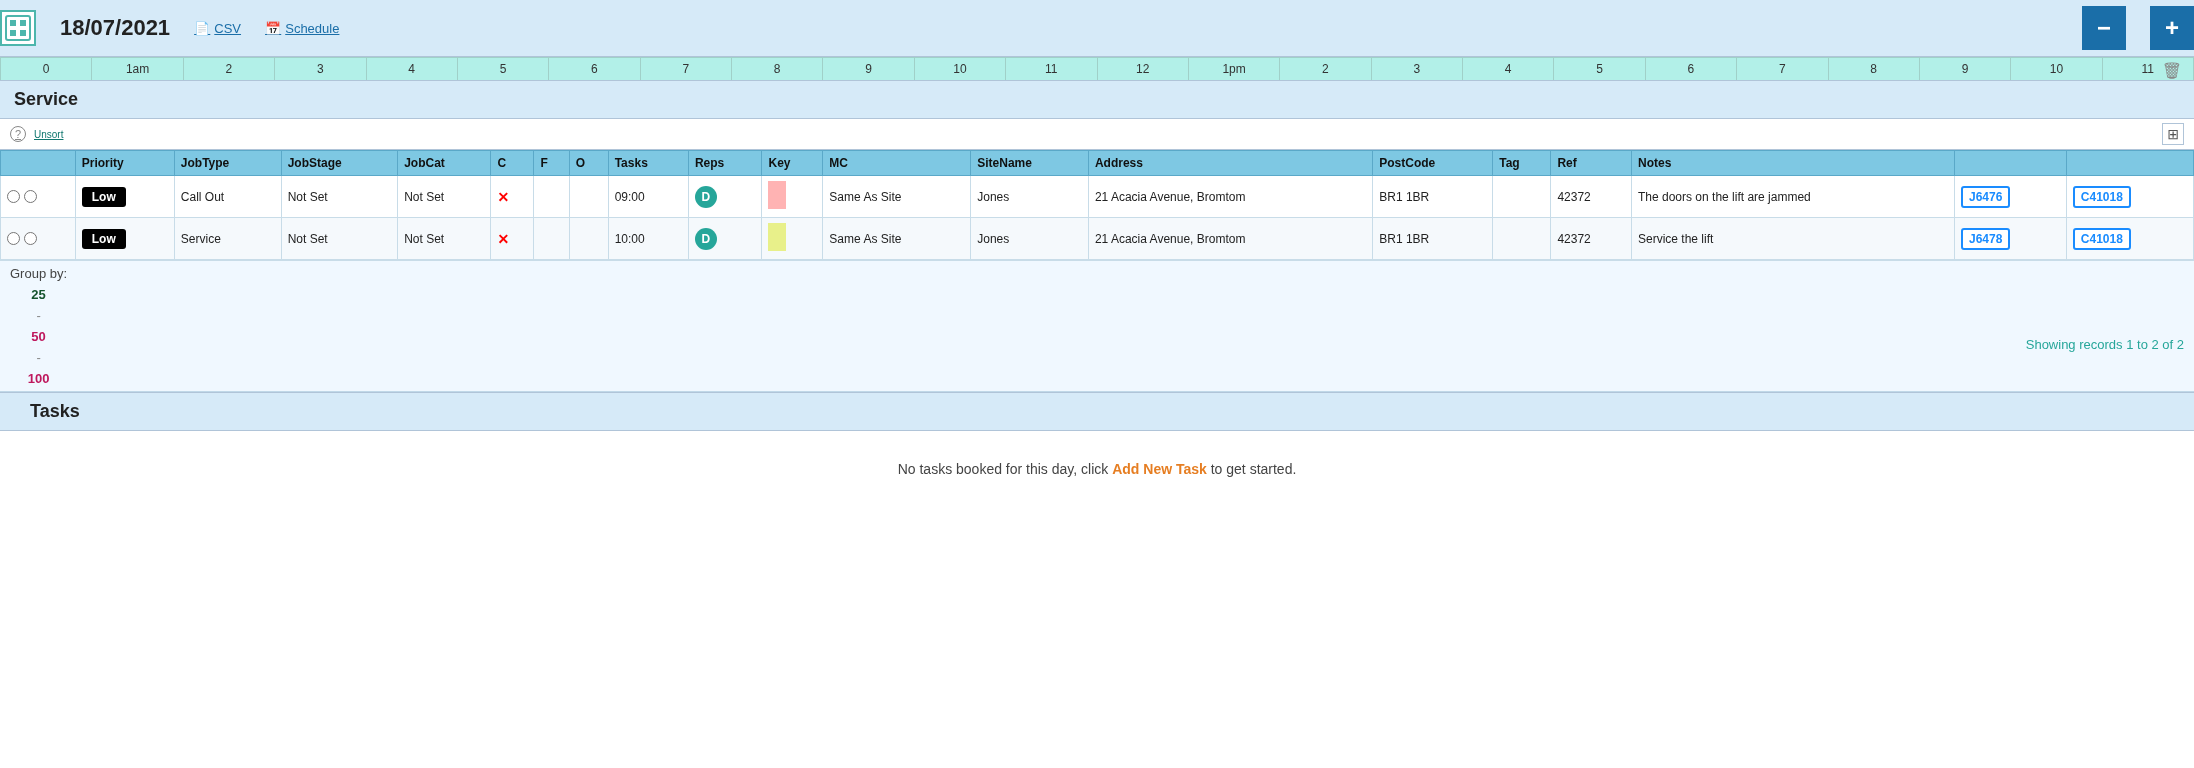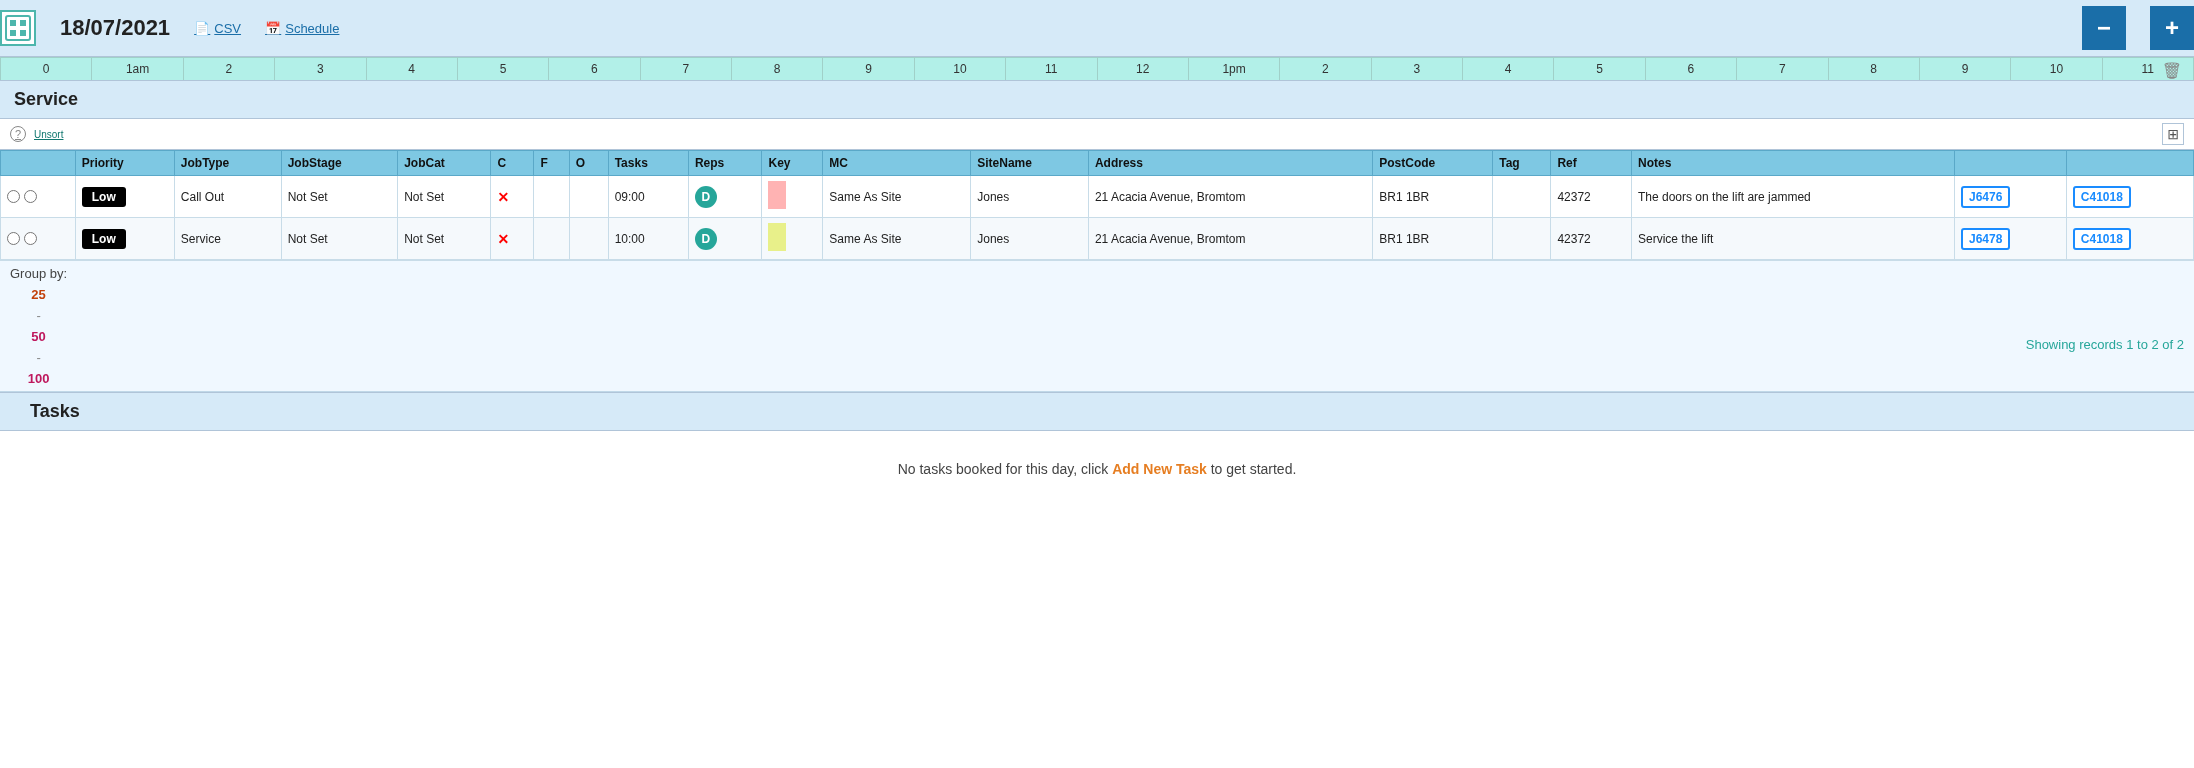--- a/index.html
+++ b/index.html
@@ -160,21 +160,21 @@
       align-items: center;
       padding: 5px 10px;
       background: #f0f8ff;
       border-top: 1px solid #c8dce8;
       font-size: 13px;
     }
     .group-by {
       display: flex; gap: 6px; align-items: center; flex-direction: column;
     }
     .group-by-label { color: #444; }
-    .group-by-num { color: #c2410c; font-weight: bold; cursor: pointer; }
+    .group-by-num { color: #14532d; font-weight: bold; cursor: pointer; }
     .group-by-num.active { color: #be185d; }
     .footer-spacer { flex: 1; }
     .showing-records { color: #26a69a; font-size: 13px; margin-top: 36px; }
 
     
     .tasks-section {
       background: #d6eaf8;
       padding: 8px 30px;
       font-size: 18px;
       font-weight: bold;

